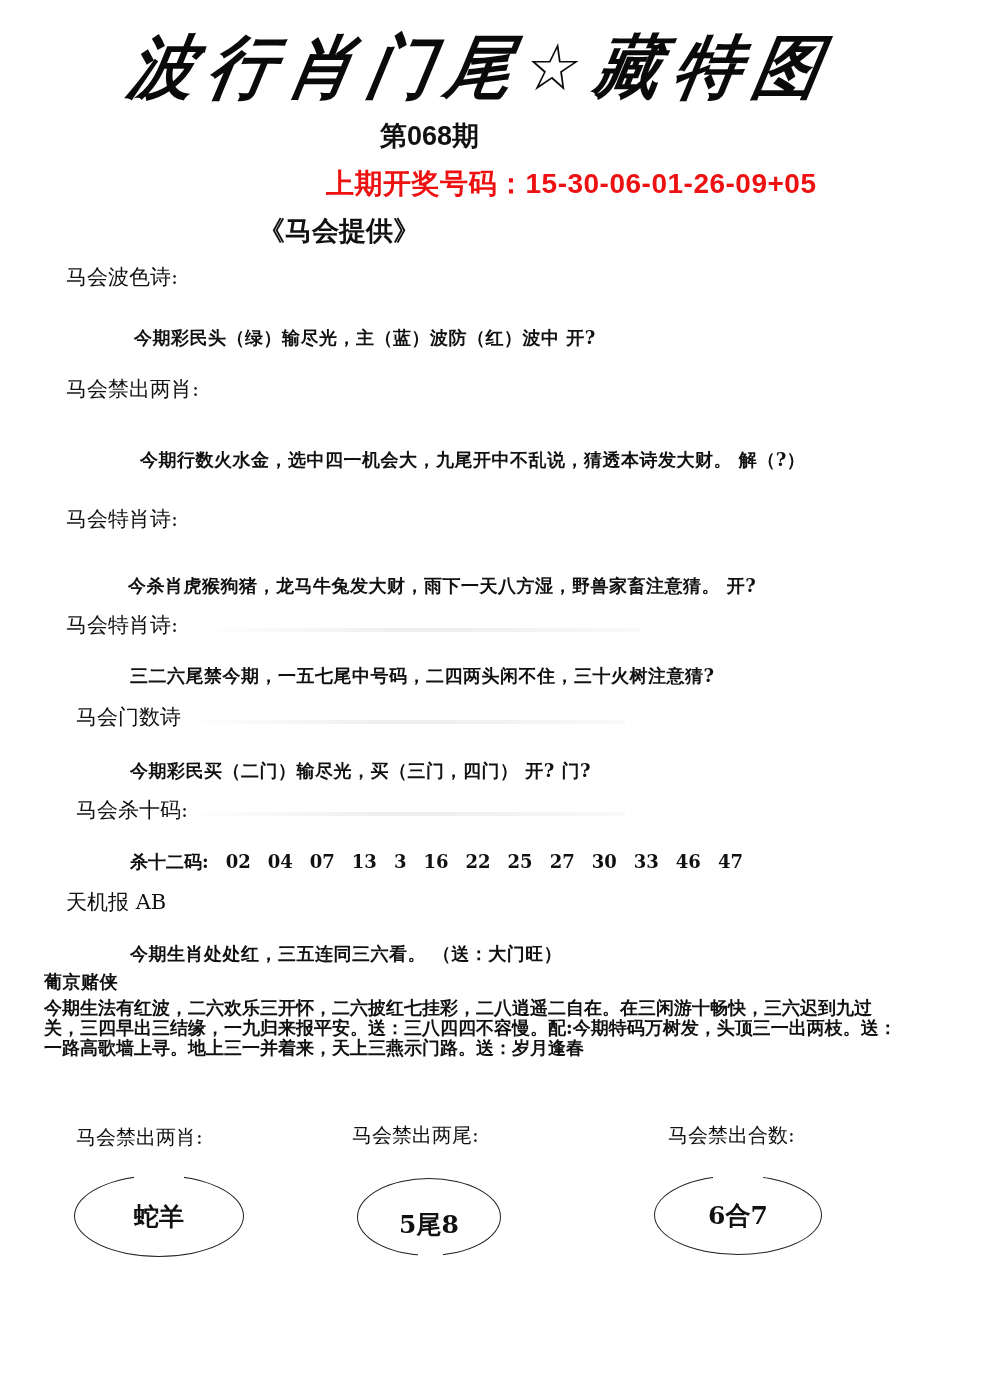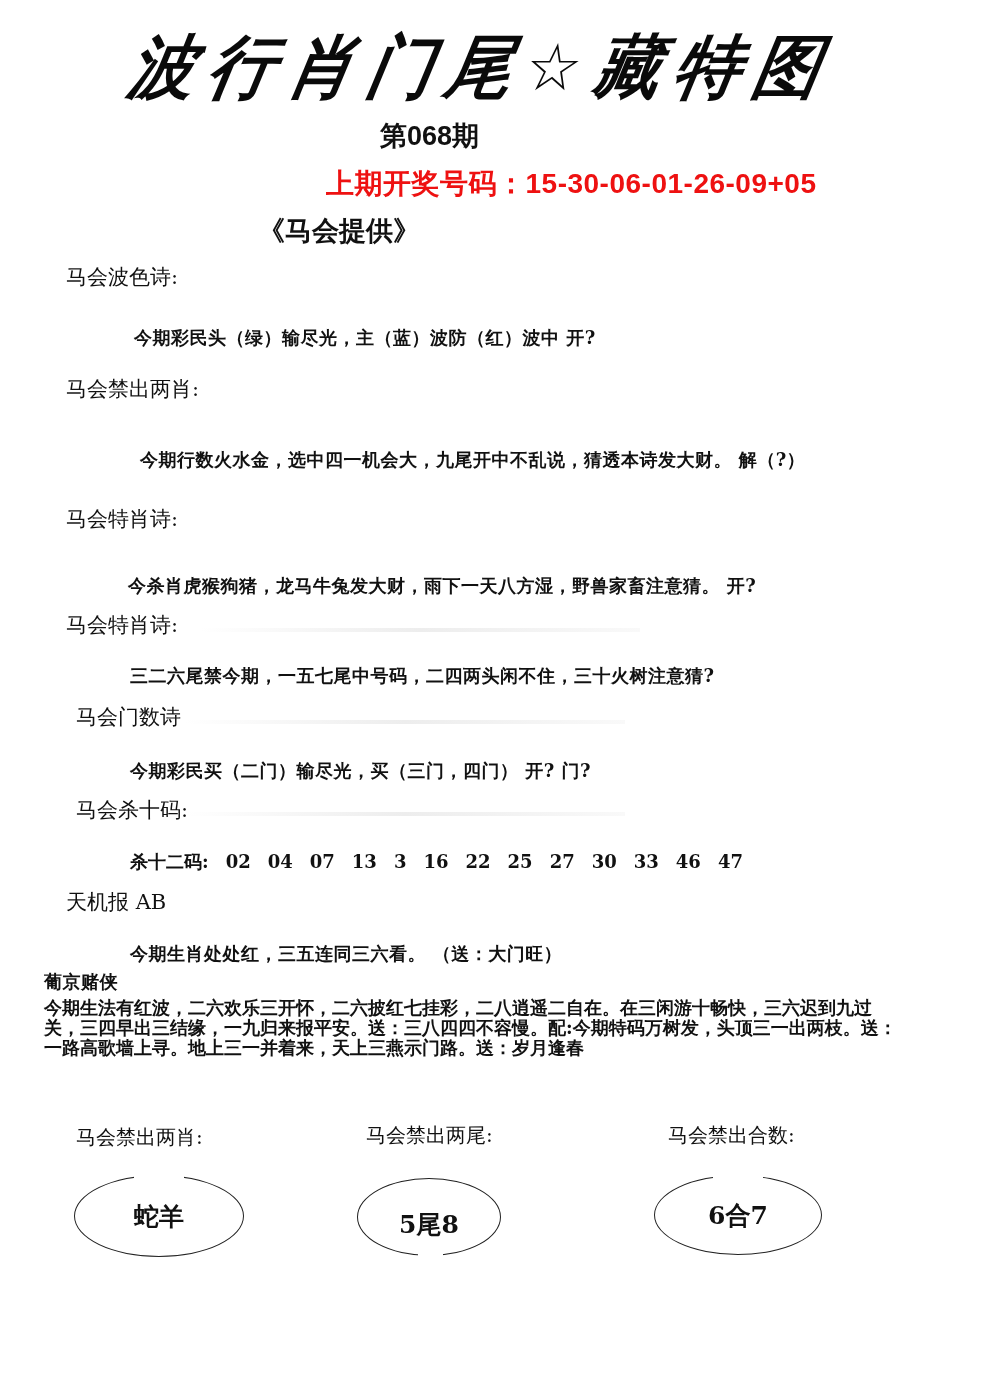--- a/index.html
+++ b/index.html
@@ -182,21 +182,21 @@
   <span class="num">47</span>
 </div>
 
 <div class="abs section-label" style="left:66px; top:888px;">天机报 AB</div>
 <div class="abs poem" style="left:130px; top:942px;">今期生肖处处红，三五连同三六看。 （送：大门旺）</div>
 
 <div class="abs poem" style="left:44px; top:970px; font-size:18px;">葡京赌侠</div>
 <div class="abs paragraph">今期生法有红波，二六欢乐三开怀，二六披红七挂彩，二八逍遥二自在。在三闲游十畅快，三六迟到九过关，三四早出三结缘，一九归来报平安。送：三八四四不容慢。配:今期特码万树发，头顶三一出两枝。送：一路高歌墙上寻。地上三一并着来，天上三燕示门路。送：岁月逢春</div>
 
 <div class="abs ban-label" style="left:76px; top:1124px;">马会禁出两肖:</div>
-<div class="abs ban-label" style="left:366px; top:1122px;">马会禁出两尾:</div>
+<div class="abs ban-label" style="left:352px; top:1122px;">马会禁出两尾:</div>
 <div class="abs ban-label" style="left:668px; top:1122px;">马会禁出合数:</div>
 
 <div class="ellipse gap-top" style="left:74px; top:1175px; width:168px; height:80px;">
   <span class="val">蛇羊</span>
 </div>
 <div class="ellipse gap-bottom" style="left:357px; top:1178px; width:142px; height:76px;">
   <span class="val" style="margin-top:14px;">5尾8</span>
 </div>
 <div class="ellipse gap-top" style="left:654px; top:1175px; width:166px; height:78px;">
   <span class="val">6合7</span>

